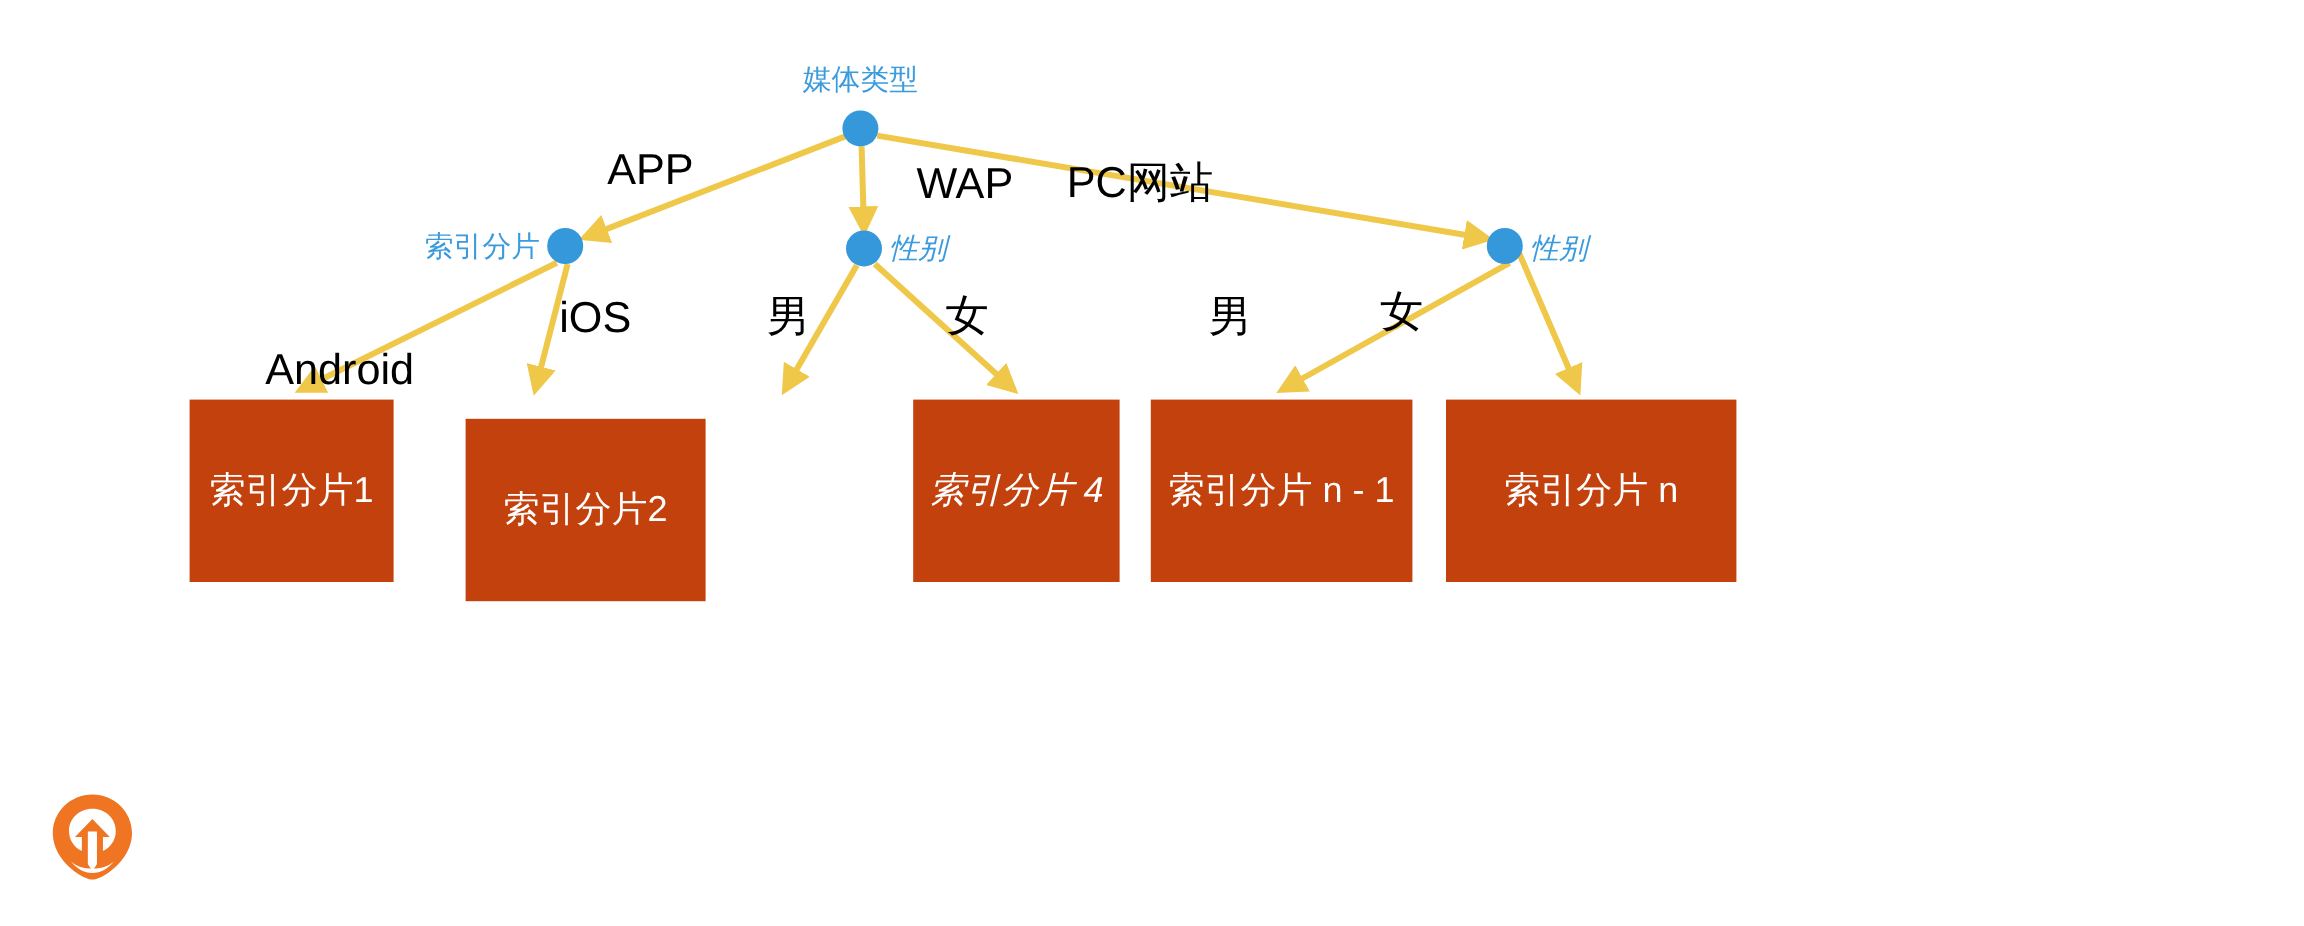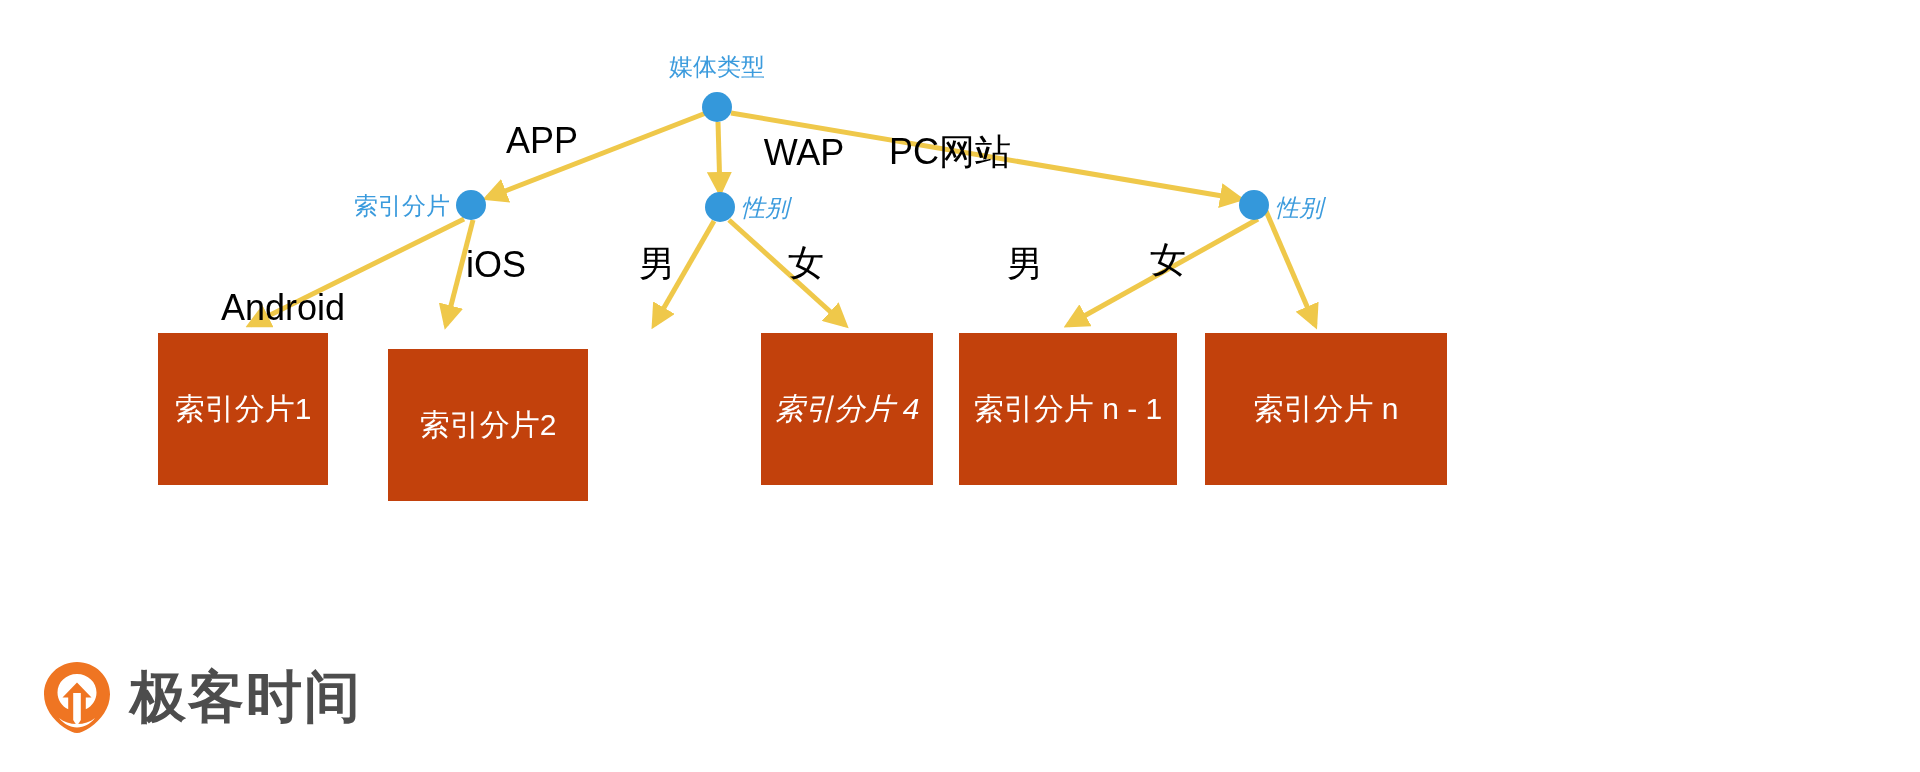--- a/index.html
+++ b/index.html
@@ -95,16 +95,15 @@
 
   <div class="logo">
     <div class="logo-mark">
       <svg viewBox="0 0 74 74" width="74" height="74" xmlns="http://www.w3.org/2000/svg">
         <path d="M37 2 C18.8 2 4 16.4 4 34.2 C4 48 13 60 24 67.5 C29 71 33.8 73 37 73 C40.2 73 45 71 50 67.5 C61 60 70 48 70 34.2 C70 16.4 55.2 2 37 2 Z" fill="#ef7522"></path>
         <path d="M37 14 C26 14 17.5 22.2 17.5 32.5 C17.5 40 21.8 46.3 28.2 49.2 L28.2 37.5 L22.5 37.5 L37 22.5 L51.5 37.5 L45.8 37.5 L45.8 49.2 C52.2 46.3 56.5 40 56.5 32.5 C56.5 22.2 48 14 37 14 Z" fill="#ffffff"></path>
         <path d="M33.2 33 L40.8 33 L40.8 60 L37 66 L33.2 60 Z" fill="#ffffff"></path>
         <path d="M19 58 C24 64 30 67.5 37 67.5 C44 67.5 50 64 55 58 C50 62 44 64 37 64 C30 64 24 62 19 58 Z" fill="#ffffff"></path>
       </svg>
     </div>
-    <div class="logo-text">极客时间</div>
   </div>
 
 </div>
 
 </body></html>

